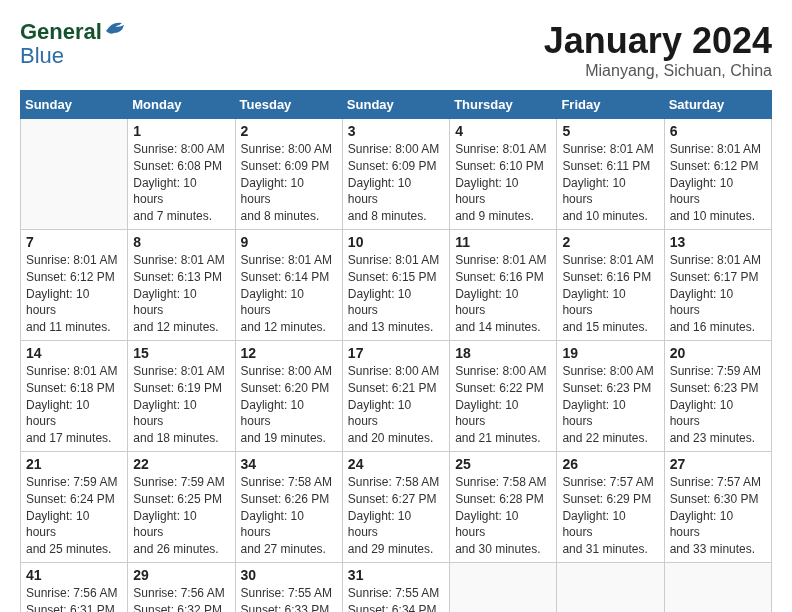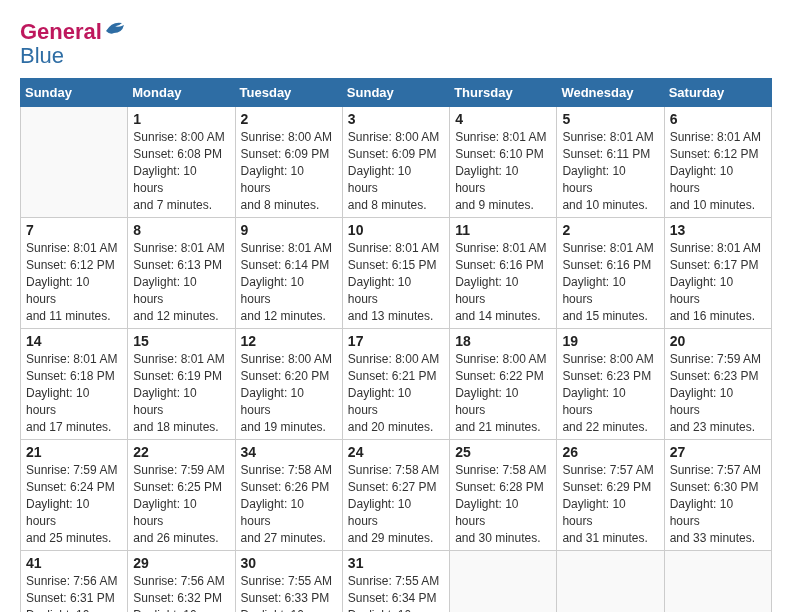--- a/index.html
+++ b/index.html
@@ -87,40 +87,44 @@
     }
   </style>
 </head>
 <body>
 
 <div class="header">
   <div class="logo">
     <div>
       <div style="display:flex;align-items:center;">
         <span class="logo-text">
-          <span style="color:#be185d;">General</span>
+          <span style="color:#14532d;">General</span>
         </span>
         <svg width="22" height="18" viewBox="0 0 22 18" style="margin-left:2px;margin-top:-8px;">
           <path d="M2,12 Q8,2 18,4 Q14,8 10,7 Q15,9 20,6 Q18,14 10,14 Q6,16 2,12Z" fill="#2e6da4"></path>
         </svg>
       </div>
       <span class="logo-text" style="color:#2e6da4;font-size:22px;font-weight:normal;">Blue</span>
     </div>
+  </div>
+  <div class="title-block">
+    <div class="month-title">January 2024</div>
+    <div class="location">Mianyang, Sichuan, China</div>
   </div>
 </div>
 
 <table>
   <thead>
     <tr>
     <th>Sunday</th>
         <th>Monday</th>
         <th>Tuesday</th>
         <th>Sunday</th>
         <th>Thursday</th>
-        <th>Wednesday</th>
+        <th>Friday</th>
         <th>Saturday</th>
       </tr>
   </thead>
   <tbody id="calendar-body">
   <tr>
         <td class="empty-cell"></td>
         <td>
           <span class="day-number">1</span>
           <div class="day-info">Sunrise: 8:00 AM<br>Sunset: 6:08 PM<br>Daylight: 10 hours<br>and 7 minutes.</div>
         </td>

